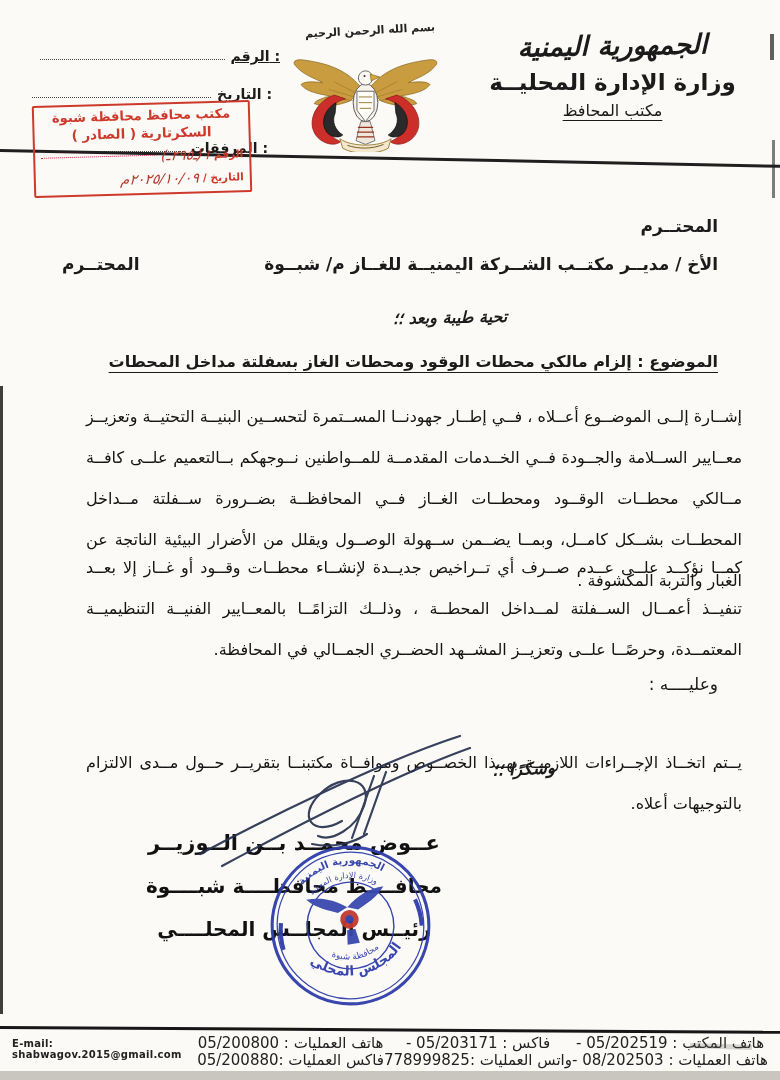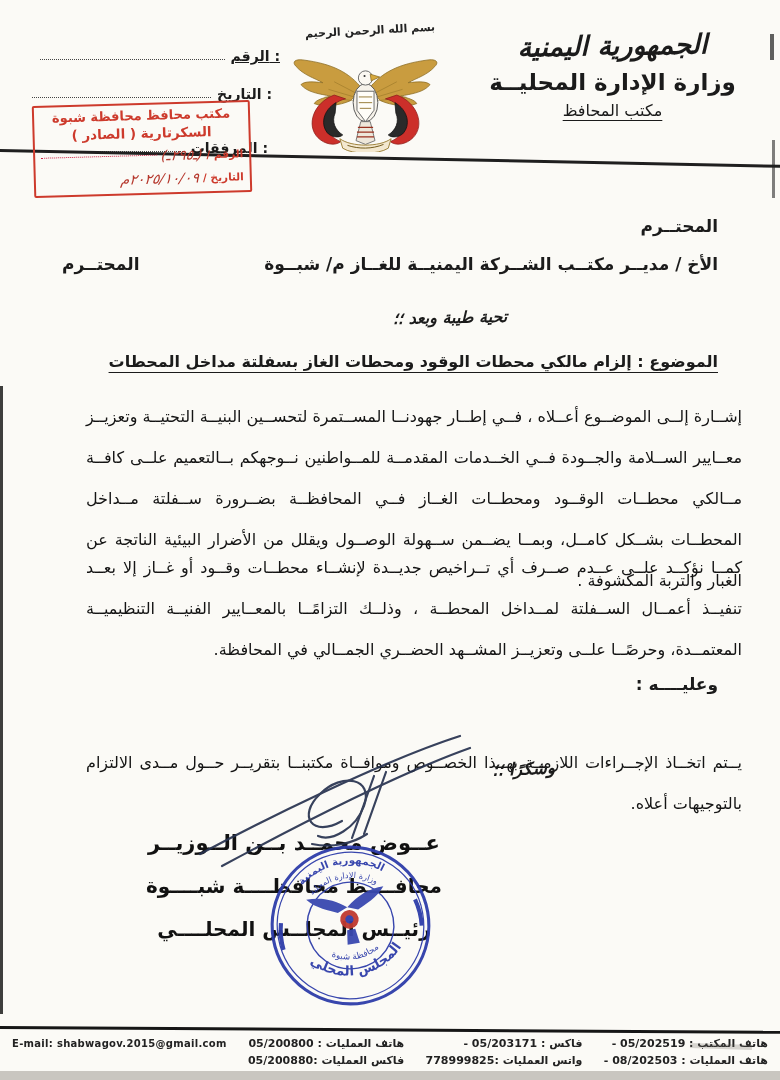--- a/index.html
+++ b/index.html
@@ -32,34 +32,34 @@
   .red-stamp .hlbl{font-size:10.5px; font-weight:bold; white-space:nowrap;}
   .red-stamp .hval{font-size:14px; font-style:italic; color:#b5372c; transform:skewX(-8deg); white-space:nowrap;}
   .red-stamp .hdots{flex:1; border-bottom:1.4px dotted #c24; height:1px; margin-bottom:3px;}
   .sep-line{top:149px; left:-6px; width:800px; height:2.5px; background:#1f1f1f; transform:rotate(1.15deg); transform-origin:left center; z-index:2;}
   
   .addr{left:62px; width:656px; direction:rtl; display:flex; justify-content:space-between; font-size:17px; font-weight:bold;}
   .greeting{top:308px; left:330px; width:240px; text-align:center; font-size:16px; font-weight:bold; font-style:italic; transform:rotate(-1deg);}
   .subject{top:352px; left:78px; width:640px; direction:rtl; text-align:right; font-size:16px; font-weight:bold; text-decoration:underline; text-underline-offset:5px;}
   
   .para{left:62px; width:656px; direction:rtl; text-align:justify; font-size:16px; line-height:41px; color:#141414;margin-left:24px;}
-  .therefore-h{top:674px; left:62px; width:656px; direction:rtl; text-align:right; font-size:17px; font-weight:bold;}
+  .therefore-h{top:674px; left:62px; width:656px; direction:rtl; text-align:right; font-size:17px; font-weight:normal;}
   .thanks{top:760px; left:415px; width:140px; font-size:17px; font-weight:bold; font-style:italic; transform:rotate(-2deg); direction:rtl;}
   
   .sig-name{left:80px; width:428px; text-align:center; direction:rtl; font-weight:bold; color:#111;}
   .sig-l1{top:831px; font-size:21px;}
   .sig-l2{top:874px; font-size:20px;}
   .sig-l3{top:917px; font-size:20px;}
   .sig-svg{top:726px; left:192px; z-index:2;}
   .blue-stamp{top:843px; left:268px; z-index:3; transform:rotate(-10deg); opacity:.95;}
   
   .foot-line{top:1026px; left:-5px; width:800px; height:2.5px; background:#161616; transform:rotate(.35deg); transform-origin:left center;}
   .footer{top:1035px; left:12px; width:756px; display:flex; direction:ltr; justify-content:space-between; align-items:flex-start;}
   .f-email{font-size:10px; font-weight:bold; letter-spacing:.3px; padding-top:3px; color:#222;}
-  .f-col{direction:rtl; text-align:right; font-size:11px; font-weight:bold; line-height:17px; color:#222; white-space:nowrap;}
+  .f-col{direction:rtl; text-align:center; font-size:15px; font-weight:normal; line-height:17px; color:#222; white-space:nowrap;}
   
   .edge-left{top:386px; left:0; width:3px; height:628px; background:#1c1c1c; opacity:.85; z-index:6;}
   .edge-r1{top:34px; left:770px; width:4px; height:26px; background:#3a3a3a; opacity:.8;}
   .edge-r2{top:140px; left:772px; width:3px; height:58px; background:#3a3a3a; opacity:.65;}
   .edge-bottom{top:1071px; left:0; width:780px; height:9px; background:#c9c6c0;}
   .smudge{top:1044px; left:690px; width:62px; height:5px; background:#6a675f; opacity:.25; transform:rotate(2deg);}
 </style>
 </head>
 <body>
 

